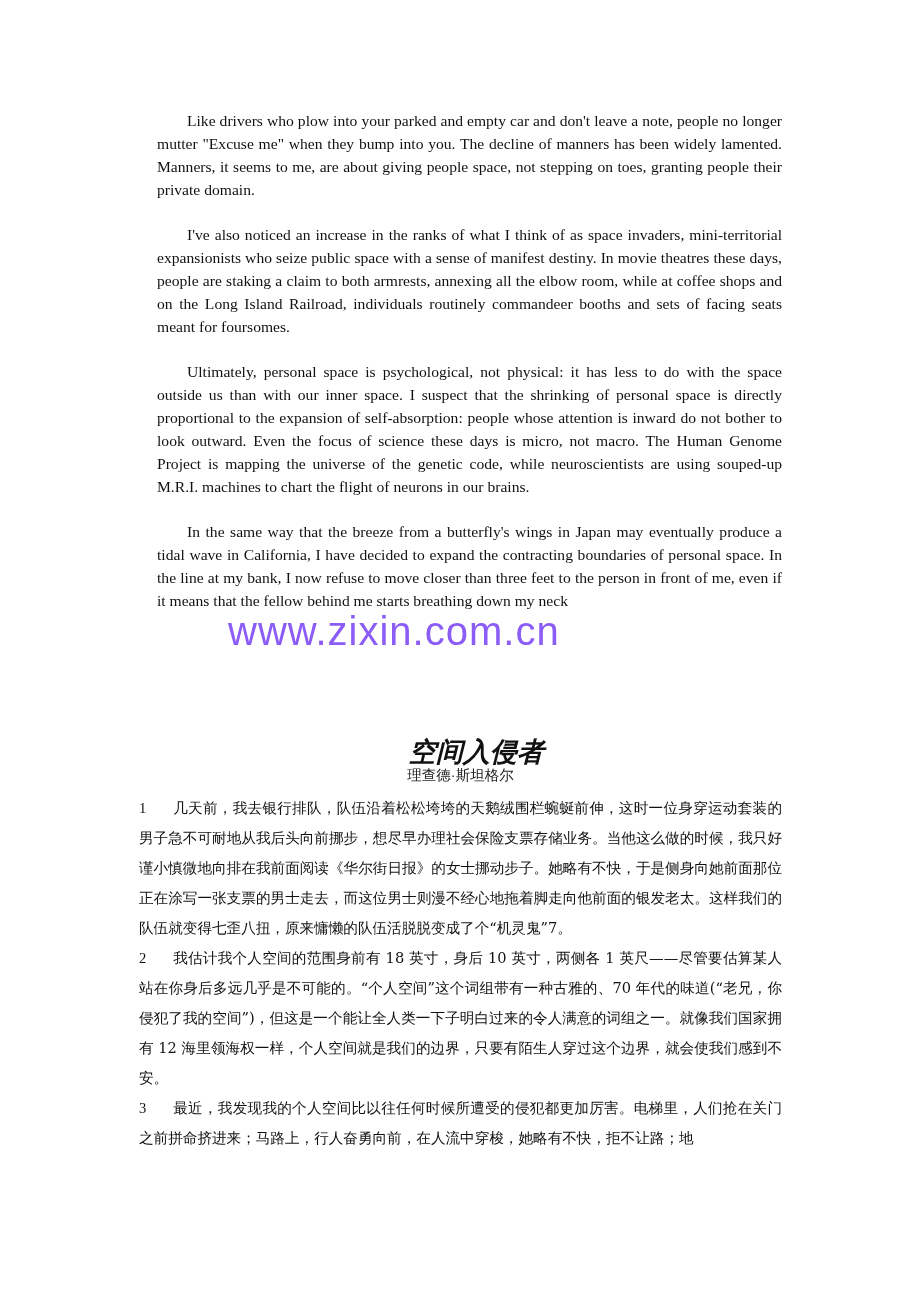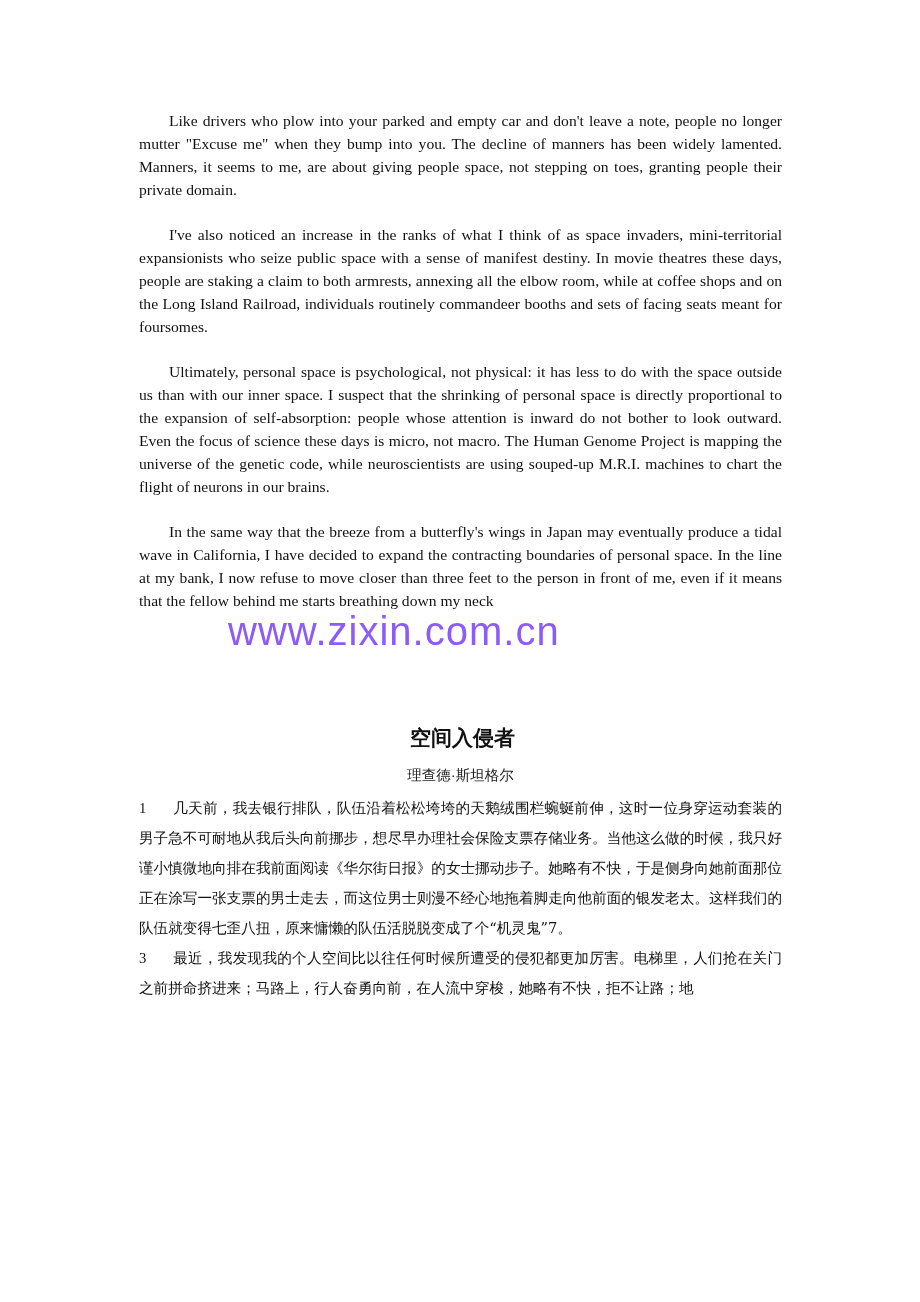--- a/index.html
+++ b/index.html
@@ -37,32 +37,33 @@
       top: 596px;
       font-family: "Liberation Sans", "DejaVu Sans", sans-serif;
       font-size: 40px;
       line-height: 70px;
       color: #8b5cf6;
       letter-spacing: 1px;
       pointer-events: none;
       z-index: 0;
       white-space: nowrap;
     }
-    .en-section { position: relative; z-index: 1; }
+    .en-section { position: relative; z-index: 1; margin-left: 18px; }
     .zh-title {
       position: absolute;
       left: 0;
       top: 612px;
       width: 643px;
       text-align: center;
       font-family: "DejaVu Sans", sans-serif;
-      font-size: 21px;
+      font-size: 27px;
       font-weight: bold;
       line-height: 30px;
-      margin: 2px;
+      margin: 16px;
+      font-style: italic;
     }
     .zh-author {
       position: absolute;
       left: 0;
       top: 655px;
       width: 643px;
       text-align: center;
       font-family: Liberation Sans, sans-serif;
       font-size: 14.5px;
       line-height: 22px;
@@ -101,16 +102,19 @@
   </div>
 
   <h1 class="zh-title">空间入侵者</h1>
   <div class="zh-author">理查德·斯坦格尔</div>
 
   <div class="zh-body">
     <p class="zh-para">
       <span class="para-num">1</span><span>几天前，我去银行排队，队伍沿着松松垮垮的天鹅绒围栏蜿蜒前伸，这时一位身穿运动套装的男子急不可耐地从我后头向前挪步，想尽早办理社会保险支票存储业务。当他这么做的时候，我只好谨小慎微地向排在我前面阅读《华尔街日报》的女士挪动步子。她略有不快，于是侧身向她前面那位正在涂写一张支票的男士走去，而这位男士则漫不经心地拖着脚走向他前面的银发老太。这样我们的队伍就变得七歪八扭，原来慵懒的队伍活脱脱变成了个“机灵鬼”7。</span>
     </p>
     <p class="zh-para">
+      <span class="para-num">2</span><span>我估计我个人空间的范围身前有 18 英寸，身后 10 英寸，两侧各 1 英尺——尽管要估算某人站在你身后多远几乎是不可能的。“个人空间”这个词组带有一种古雅的、70 年代的味道(“老兄，你侵犯了我的空间”)，但这是一个能让全人类一下子明白过来的令人满意的词组之一。就像我们国家拥有 12 海里领海权一样，个人空间就是我们的边界，只要有陌生人穿过这个边界，就会使我们感到不安。</span>
+    </p>
+    <p class="zh-para">
       <span class="para-num">3</span><span>最近，我发现我的个人空间比以往任何时候所遭受的侵犯都更加厉害。电梯里，人们抢在关门之前拼命挤进来；马路上，行人奋勇向前，在人流中穿梭，她略有不快，拒不让路；地</span>
     </p>
   </div>
 </div>
 
 </body></html>

